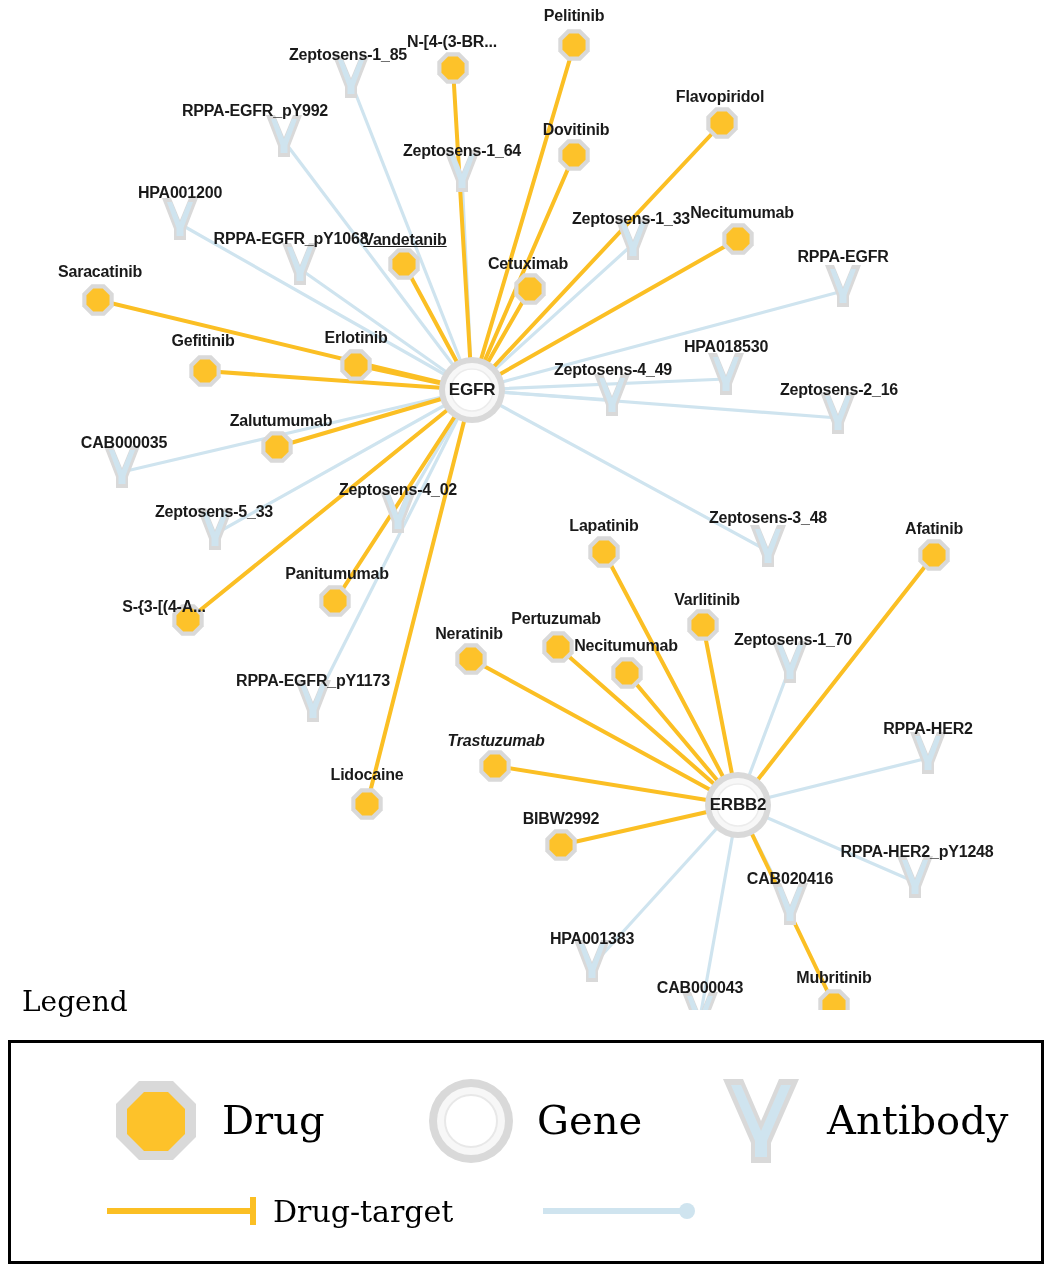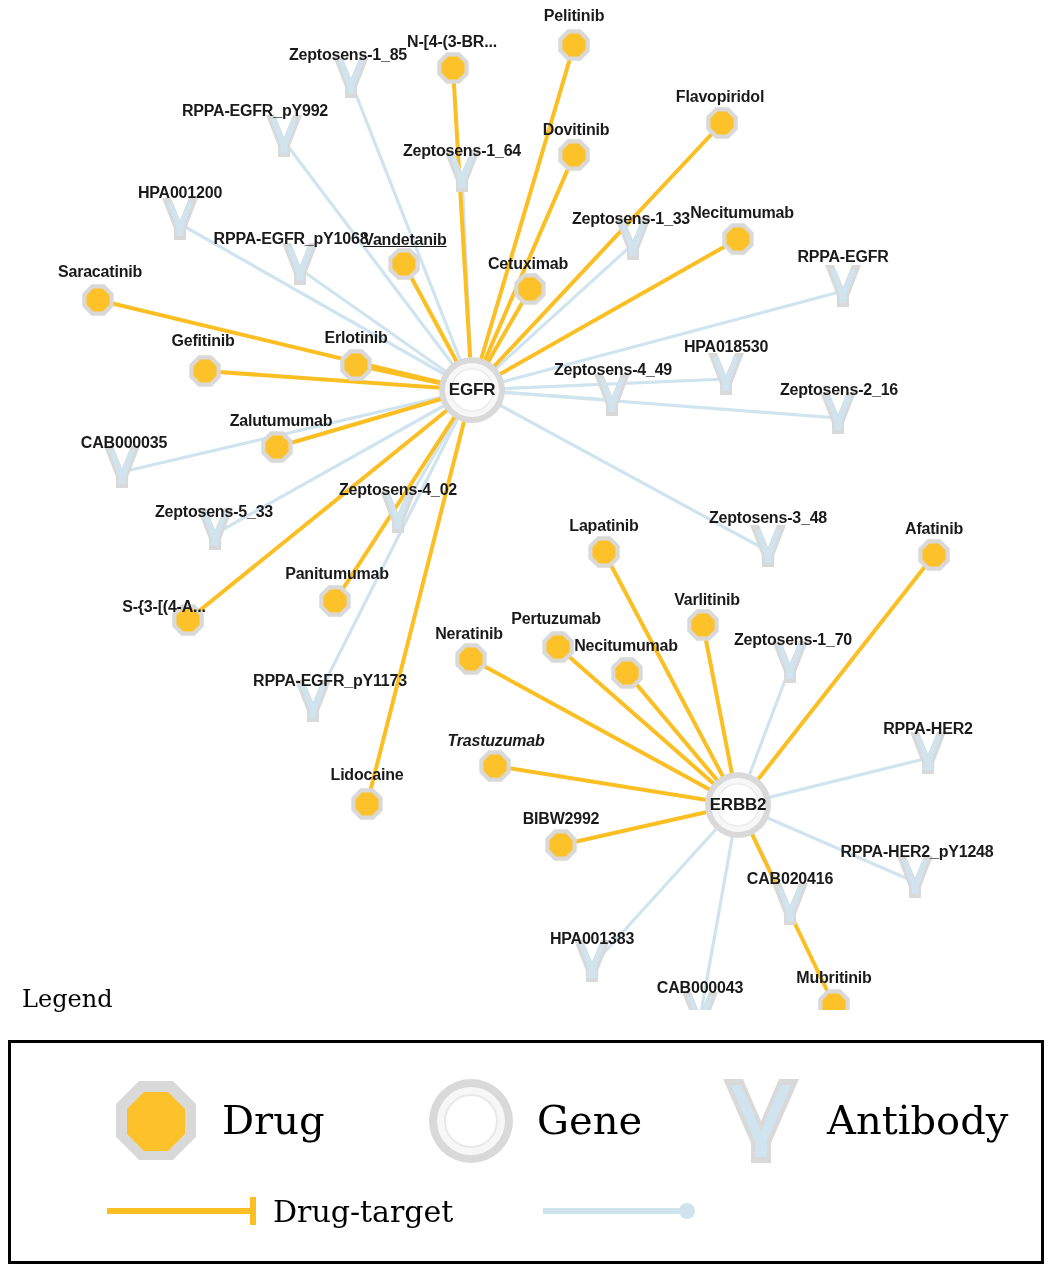--- a/index.html
+++ b/index.html
@@ -33,21 +33,21 @@
     color: #1a1a1a;
     white-space: nowrap;
     transform: translate(-50%, -50%);
     letter-spacing: -0.2px;
   }
   .legend-title {
     position: absolute;
     left: 22px;
     top: 985px;
     font-family: "DejaVu Serif", serif;
-    font-size: 24px;
+    font-size: 28px;
     color: #000;
   }
   .legend-box {
     position: absolute;
     left: 8px;
     top: 1040px;
     width: 1036px;
     height: 224px;
     border: 3px solid #000;
     background: #fff;
@@ -351,21 +351,21 @@
     <div class="node-label" style="left: 631px; top: 219px;">Zeptosens-1_33</div>
     <div class="node-label" style="left: 291px; top: 239px;">RPPA-EGFR_pY1068</div>
     <div class="node-label" style="left: 843px; top: 257px;">RPPA-EGFR</div>
     <div class="node-label" style="left: 726px; top: 347px;">HPA018530</div>
     <div class="node-label" style="left: 613px; top: 370px;">Zeptosens-4_49</div>
     <div class="node-label" style="left: 839px; top: 390px;">Zeptosens-2_16</div>
     <div class="node-label" style="left: 124px; top: 443px;">CAB000035</div>
     <div class="node-label" style="left: 398px; top: 490px;">Zeptosens-4_02</div>
     <div class="node-label" style="left: 214px; top: 512px;">Zeptosens-5_33</div>
     <div class="node-label" style="left: 768px; top: 518px;">Zeptosens-3_48</div>
-    <div class="node-label" style="left: 330px; top: 681px;">RPPA-EGFR_pY1173</div>
+    <div class="node-label" style="left: 313px; top: 681px;">RPPA-EGFR_pY1173</div>
     <div class="node-label" style="left: 793px; top: 640px;">Zeptosens-1_70</div>
     <div class="node-label" style="left: 928px; top: 729px;">RPPA-HER2</div>
     <div class="node-label" style="left: 917px; top: 852px;">RPPA-HER2_pY1248</div>
     <div class="node-label" style="left: 790px; top: 879px;">CAB020416</div>
     <div class="node-label" style="left: 592px; top: 939px;">HPA001383</div>
     <div class="node-label" style="left: 700px; top: 988px;">CAB000043</div>
     <div class="node-label" style="left: 472px; top: 390px; font-size: 17px;">EGFR</div>
     <div class="node-label" style="left: 738px; top: 805px; font-size: 17px;">ERBB2</div>
   </div>
 

